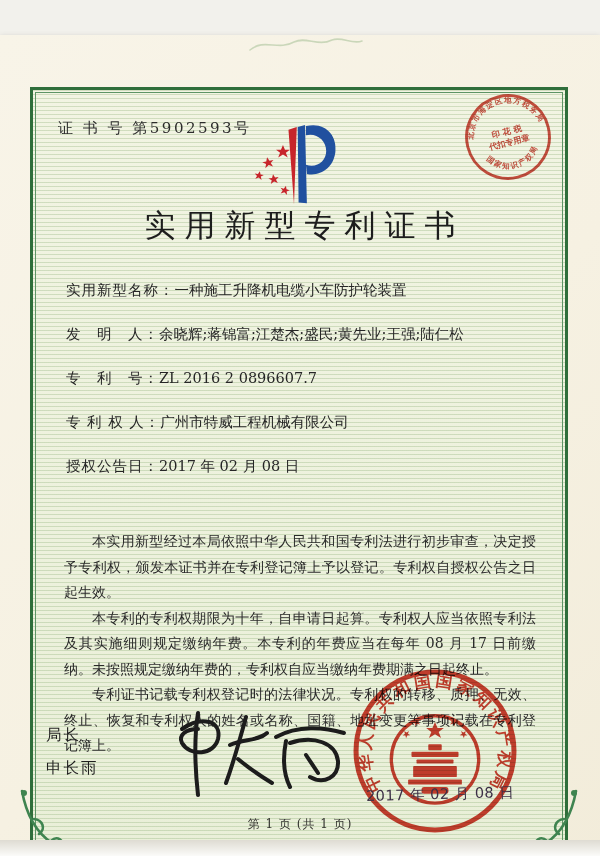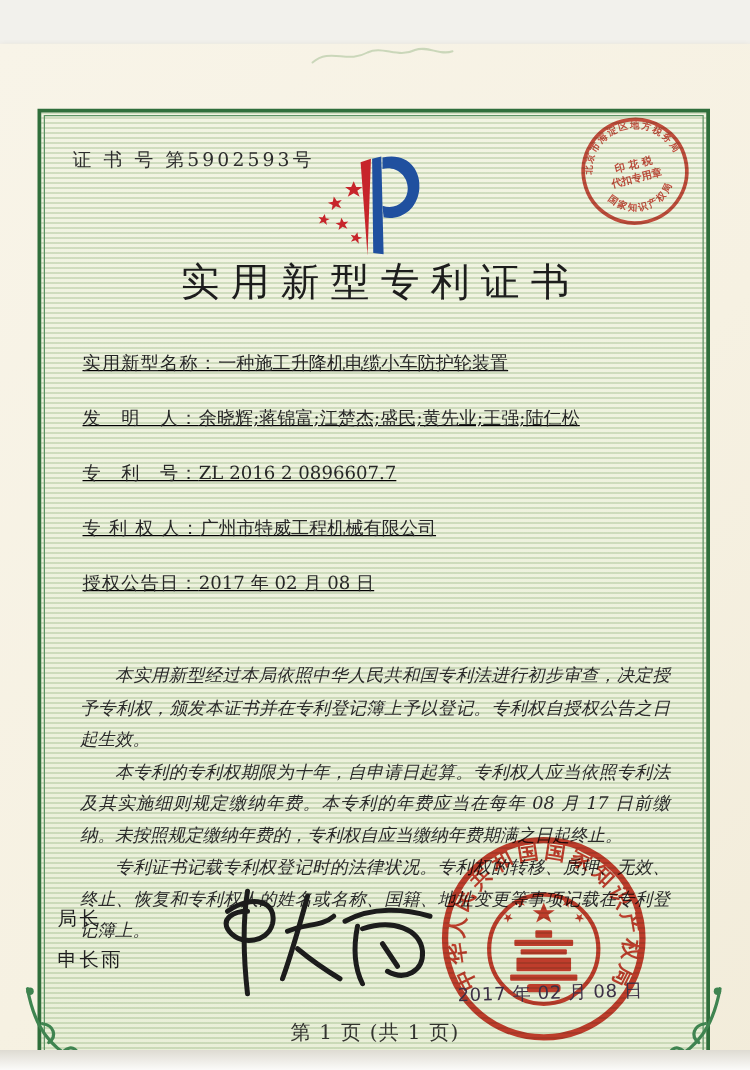--- a/index.html
+++ b/index.html
@@ -35,43 +35,43 @@
   }
   .cert-number{
     position:absolute;left:58px;top:84px;
     font-size:15px;color:#2c2c2c;letter-spacing:2.5px;
   }
   .logo{position:absolute;left:246px;top:80px;width:96px;height:92px;}
   .title{
     position:absolute;left:0;top:170px;width:600px;text-align:center;
     font-size:31px;font-weight:400;color:#1d1d1d;letter-spacing:9px;text-indent:9px;
   }
-  .fields{position:absolute;left:66px;top:246px;width:480px;text-decoration:underline;}
+  .fields{position:absolute;left:66px;top:246px;width:480px;}
   .field-row{height:44px;font-size:14.5px;color:#262626;white-space:nowrap;}
   .field-row .lbl{letter-spacing:1px;}
   .paragraphs{
     position:absolute;left:64px;top:494px;width:472px;
     font-size:14px;line-height:25.5px;color:#2a2a2a;text-align:justify;
   }
-  .paragraphs p{margin:0;text-indent:2em;font-style:italic;}
+  .paragraphs p{margin:0;text-indent:2em;}
   .director{position:absolute;left:46px;top:690px;font-size:15.5px;color:#1f1f1f;letter-spacing:2px;}
   .director div{margin-bottom:12px;}
   .signature{position:absolute;left:168px;top:668px;width:190px;height:100px;}
   .office-seal{
     position:absolute;left:351px;top:632px;width:168px;height:168px;
     mix-blend-mode:multiply;opacity:.94;
   }
   .seal-date{
     position:absolute;left:366px;top:750px;width:150px;
     font-size:14.5px;color:#3c3046;letter-spacing:.5px;transform:rotate(-1.5deg);
     font-family:"DejaVu Sans","Liberation Sans",sans-serif;
   }
   .footer-page{
     position:absolute;left:0;top:781px;width:600px;text-align:center;
-    font-size:16px;color:#33332f;letter-spacing:1px;
+    font-size:12px;color:#33332f;letter-spacing:1px;
   }
   .tax-stamp{
     position:absolute;left:462px;top:56px;width:92px;height:92px;
     transform:rotate(-14deg);mix-blend-mode:multiply;opacity:.88;
   }
   .flourish{position:absolute;width:100px;height:82px;}
   .flourish.bl{left:12px;top:752px;}
   .flourish.br{left:486px;top:752px;transform:scaleX(-1);}
   .scribble{position:absolute;left:246px;top:0;width:120px;height:20px;opacity:.35;}
 </style>

